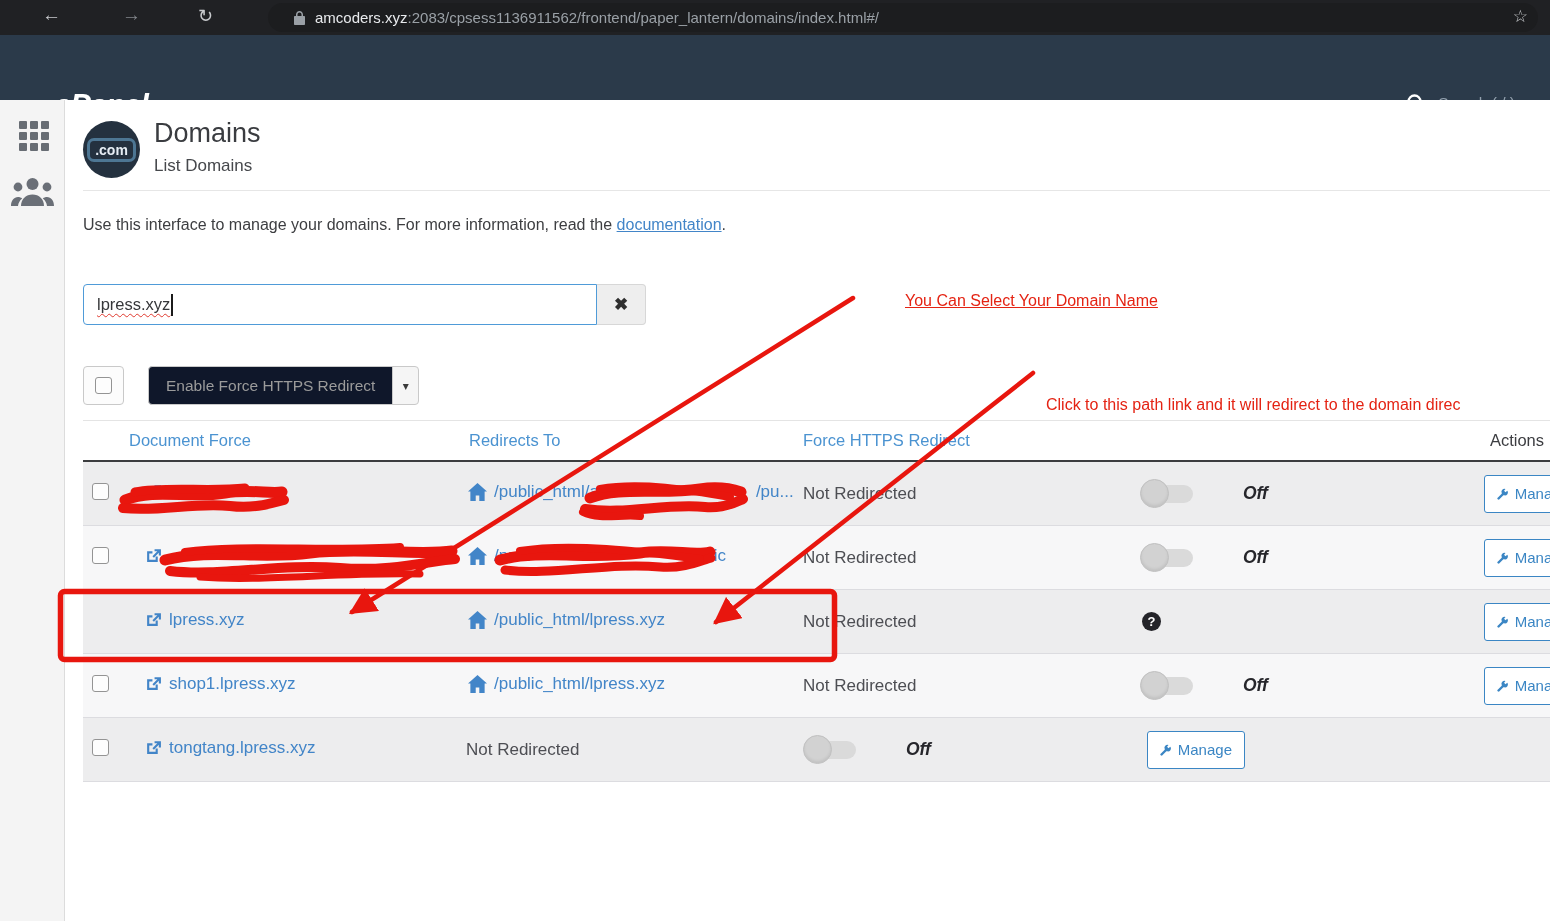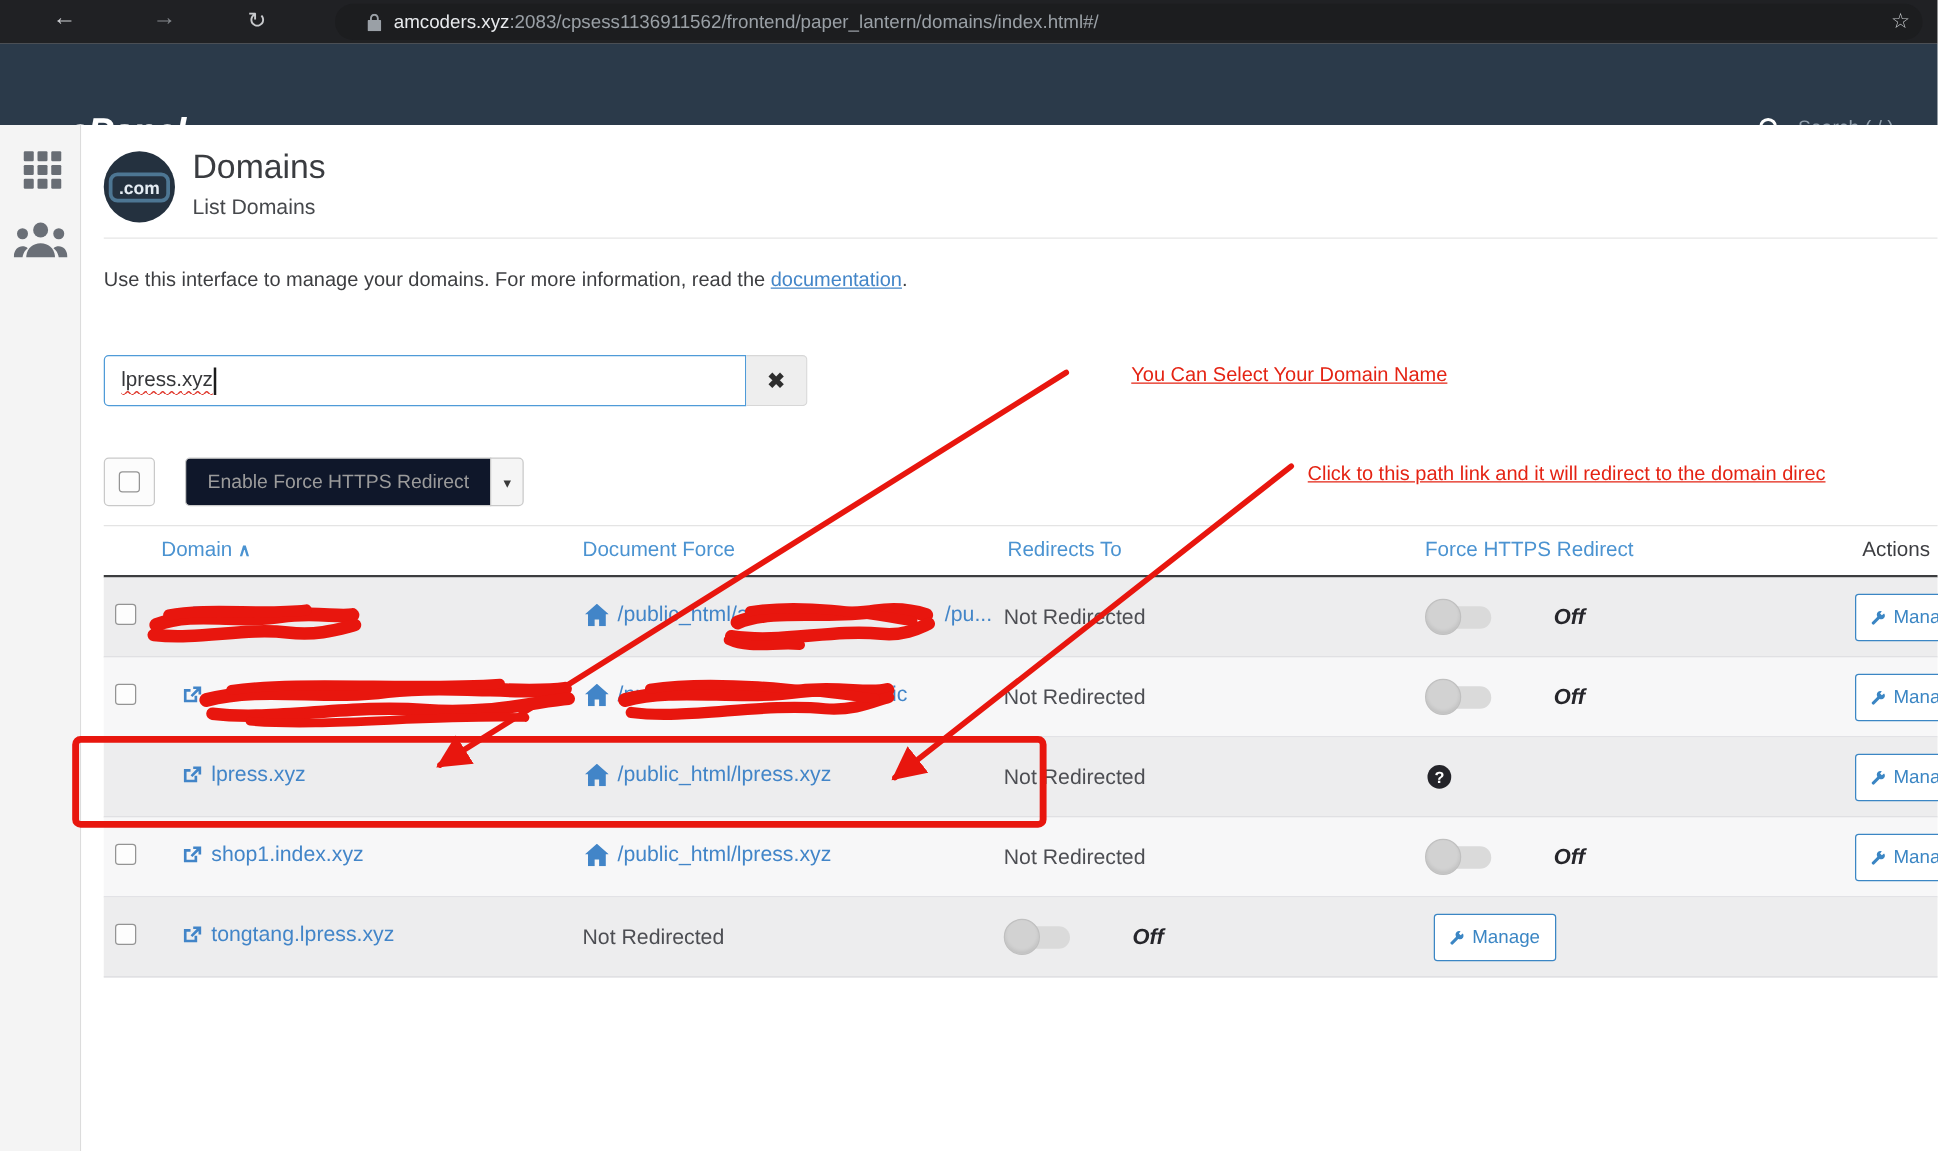--- a/index.html
+++ b/index.html
@@ -112,21 +112,21 @@
                 background:#fff; border:1px solid #3b86c4; border-radius:3px; color:#3b86c4;
                 font-size:15px; display:flex; align-items:center; gap:7px; padding:0 12px;
                 cursor:pointer; white-space:nowrap; }
 
   
   .overlay-svg { position:absolute; left:0; top:0; width:1550px; height:921px;
                  pointer-events:none; z-index:50; }
   .red-note { position:absolute; z-index:51; color:#e42313; font-size:16px;
               white-space:nowrap; pointer-events:none; }
   .note1 { left:905px; top:292px;text-decoration:underline; }
-  .note2 { left:1046px; top:371px; overflow:hidden; width:504px;text-decoration:underline; }
+  .note2 { left:1046px; top:396px; overflow:hidden; width:504px; }
 </style>
 </head>
 <body>
 
 <div class="browser-bar">
   <span class="nav-ico nav-back">←</span>
   <span class="nav-ico nav-fwd">→</span>
   <span class="nav-ico nav-reload">↻</span>
   <div class="url-pill">
     <svg class="lock-icon" viewBox="0 0 11 14">
@@ -194,21 +194,20 @@
   <div class="https-group">
     <button class="https-btn">Enable Force HTTPS Redirect</button>
     <div class="https-caret">
         <span>▾</span>
       </div>
   </div>
 
   <div class="dtable">
     <div class="thead">
       <div class="hc1"></div>
-      <div class="hc2"><span class="sort-link"><span>Domain</span> <span class="sort-caret">∧</span></span></div>
       <div class="hc3"><span class="sort-link">Document Force</span></div>
       <div class="hc4"><span class="sort-link">Redirects To</span></div>
       <div class="hc5"><span class="sort-link">Force HTTPS Redirect</span></div>
       <div class="hc6">Actions</div>
     </div>
 
     <div class="trow row-odd">
       <div class="c1"><input type="checkbox" style=""></div>
       <div class="c2"><span class="dlink">
         <svg width="17" height="17" viewBox="0 0 16 16" fill="#4285c8">
@@ -305,21 +304,21 @@
         </div>
     </div>
 
     <div class="trow row-even">
       <div class="c1"><input type="checkbox" style=""></div>
       <div class="c2"><span class="dlink">
         <svg width="17" height="17" viewBox="0 0 16 16" fill="#4285c8">
               <path d="M2 4v10h10V9h-2v3H4V6h3V4H2z"></path>
               <path d="M9 2v2h2.6L7 8.6 8.4 10 13 5.4V8h2V2H9z"></path>
             </svg>
-        <span>shop1.index.xyz</span>
+        <span>shop1.lpress.xyz</span>
       </span></div>
       <div class="c3"><span class="dlink">
         <svg width="19" height="18" viewBox="0 0 16 15" fill="#4285c8">
               <path d="M8 0L0 7h2v8h4.5v-4.5h3V15H14V7h2L8 0z"></path>
             </svg>
         <span>/public_html/lpress.xyz</span>
       </span></div>
       <div class="c4"><span class="redirect-txt">Not Redirected</span></div>
       <div class="c5">
           <span class="toggle-wrap">

